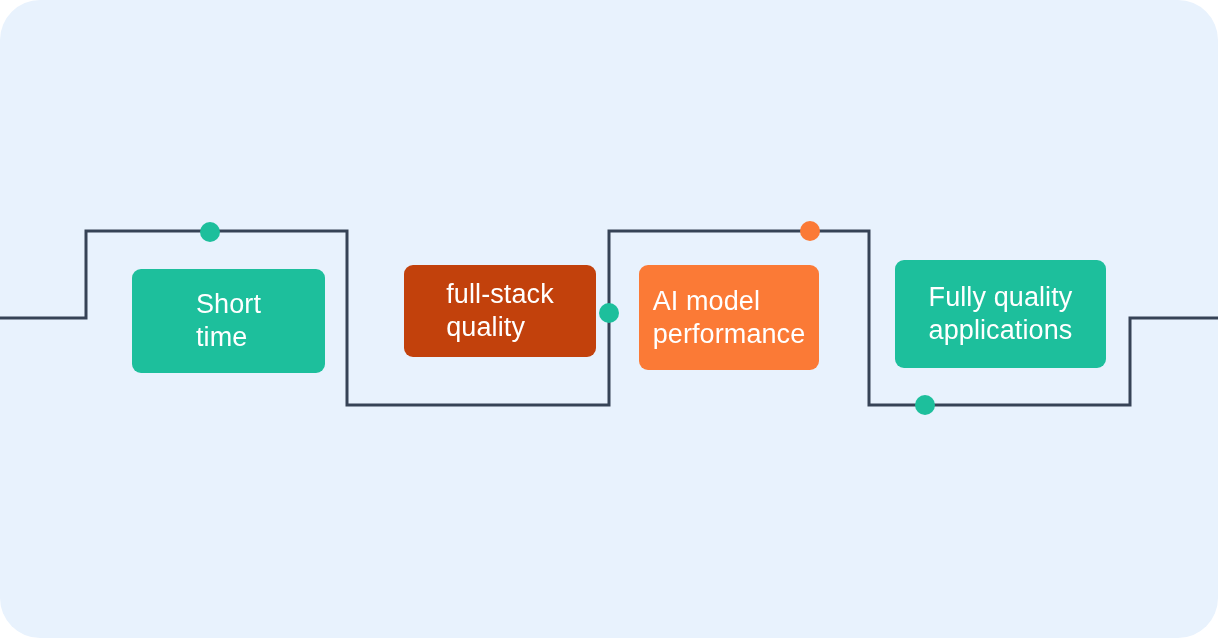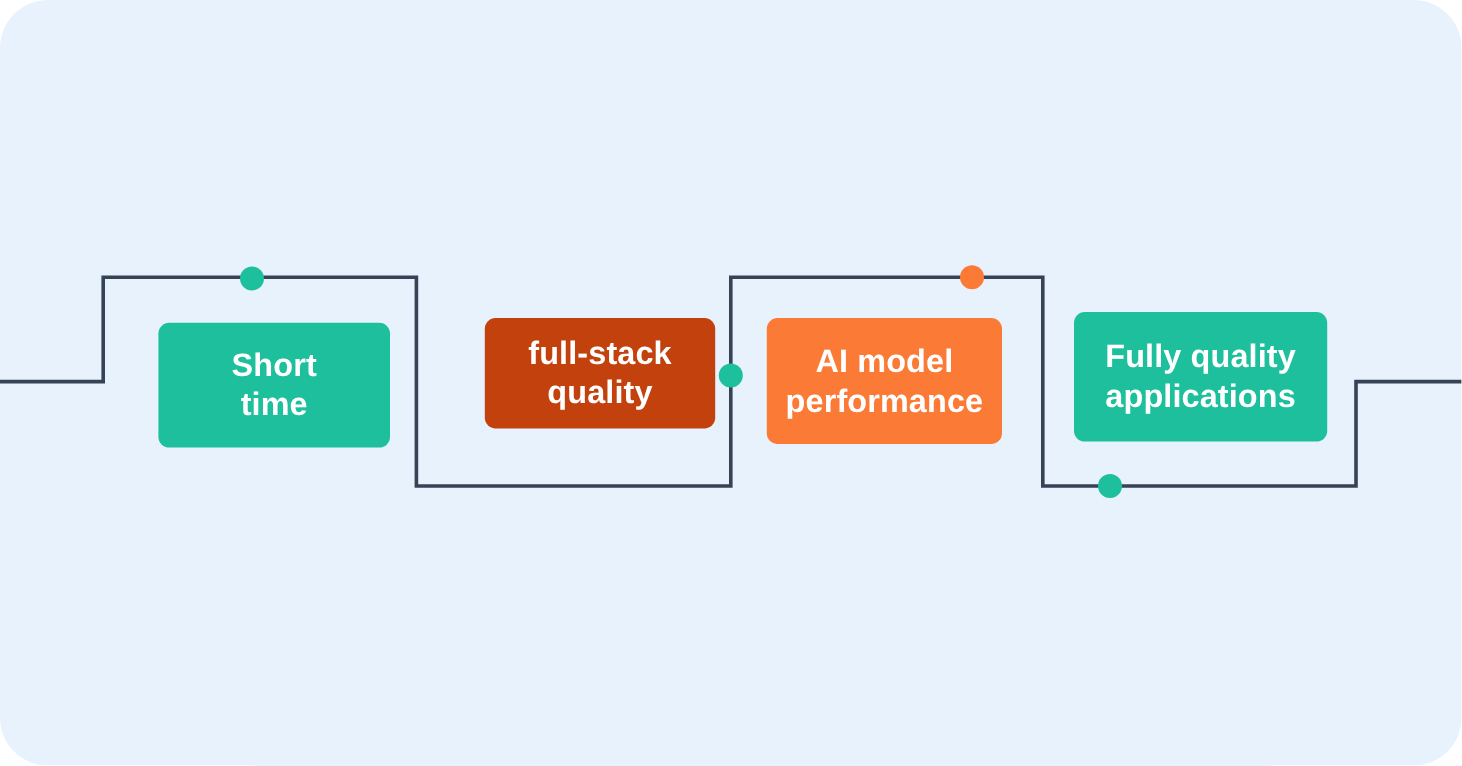--- a/index.html
+++ b/index.html
@@ -24,27 +24,26 @@
     top: 0;
     width: 1218px;
     height: 638px;
     pointer-events: none;
   }
   .node {
     position: absolute;
     display: flex;
     align-items: center;
     justify-content: center;
-    text-align: center;
     border-radius: 9px;
     color: #ffffff;
     font-size: 27px;
     line-height: 1.22;
     letter-spacing: 0.1px;
-    font-weight: 700;
+    font-weight: 400;
     box-sizing: border-box;
     padding: 4px 10px;
     white-space: pre-line;
   }
   .node-label {
     display: block;
     white-space: pre-line;
   }
   .dot {
     position: absolute;
@@ -58,21 +57,21 @@
 
   <svg class="wire-layer" viewBox="0 0 1218 638" width="1218" height="638" xmlns="http://www.w3.org/2000/svg">
     <path id="connector-path" fill="none" stroke="#364356" stroke-width="3" stroke-linecap="square" stroke-linejoin="miter" d="M 0 318 L 86 318 L 86 231 L 347 231 L 347 405 L 609 405 L 609 231 L 869 231 L 869 405 L 1130 405 L 1130 318 L 1218 318"></path>
   </svg>
 
   <div id="nodes-container">
       <div class="node" style="left: 132px; top: 269px; width: 193px; height: 104px; background: rgb(29, 191, 156);"><span class="node-label">Short
 time</span></div>
       <div class="node" style="left: 404px; top: 265px; width: 192px; height: 92px; background: #c2410c;"><span class="node-label">full-stack
 quality</span></div>
-      <div class="node" style="left: 639px; top: 265px; width: 196px; height: 105px; background: rgb(251, 122, 54);"><span class="node-label">AI model
+      <div class="node" style="left: 639px; top: 265px; width: 180px; height: 105px; background: rgb(251, 122, 54);"><span class="node-label">AI model
 performance</span></div>
       <div class="node" style="left: 895px; top: 260px; width: 211px; height: 108px; background: rgb(29, 191, 156);"><span class="node-label">Fully quality
 applications</span></div>
     </div>
   <div id="dots-container">
       <div class="dot" style="left: 200px; top: 222px; width: 20px; height: 20px; background: rgb(29, 191, 156);"></div>
       <div class="dot" style="left: 599px; top: 303px; width: 20px; height: 20px; background: rgb(29, 191, 156);"></div>
       <div class="dot" style="left: 800px; top: 221px; width: 20px; height: 20px; background: rgb(251, 122, 54);"></div>
       <div class="dot" style="left: 915px; top: 395px; width: 20px; height: 20px; background: rgb(29, 191, 156);"></div>
     </div>

